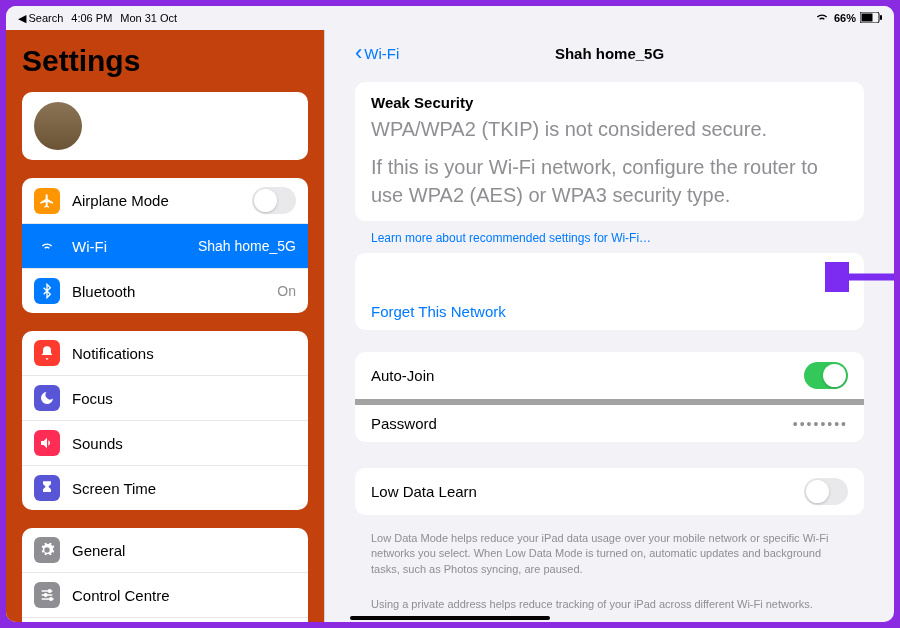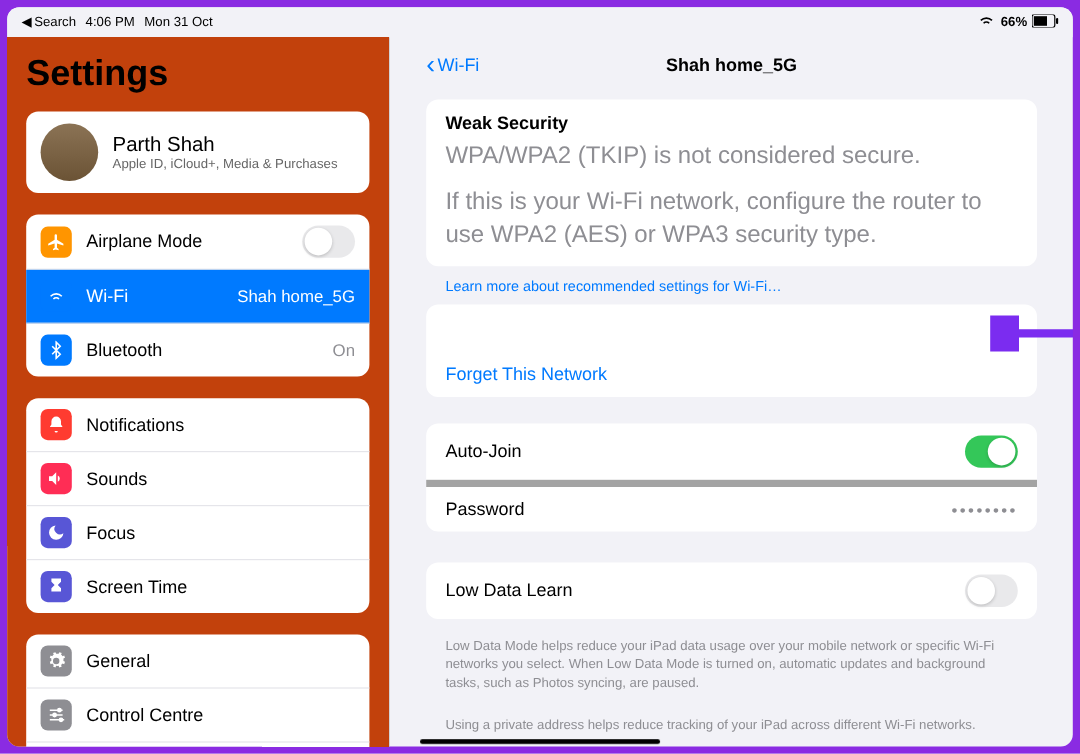--- a/index.html
+++ b/index.html
@@ -88,24 +88,20 @@
     </div>
   </div>
 
   <div class="main">
 
     <div class="sidebar">
       <h1>Settings</h1>
 
       <div class="card profile">
         <div class="avatar"></div>
-        <div class="info">
-          <div class="name">Parth Shah</div>
-          <div class="sub">Apple ID, iCloud+, Media &amp; Purchases</div>
-        </div>
       </div>
 
       <div class="card">
         <div class="row">
           <div class="icon-box ic-airplane">
             <svg class="svgicon" viewBox="0 0 24 24" fill="#fff">
                 <path d="M21 16v-2l-8-5V3.5a1.5 1.5 0 00-3 0V9l-8 5v2l8-2.5V19l-2 1.5V22l3.5-1 3.5 1v-1.5L13 19v-5.5l8 2.5z"></path>
               </svg>
           </div>
           <span class="label">Airplane Mode</span>
@@ -134,34 +130,34 @@
       <div class="card">
         <div class="row">
           <div class="icon-box ic-notif">
             <svg class="svgicon" viewBox="0 0 24 24" fill="#fff">
                 <path d="M12 2a6 6 0 00-6 6v4l-2 3h16l-2-3V8a6 6 0 00-6-6zm0 20a2 2 0 002-2h-4a2 2 0 002 2z"></path>
               </svg>
           </div>
           <span class="label">Notifications</span>
         </div>
         <div class="row">
+          <div class="icon-box ic-focus">
+            <svg class="svgicon" viewBox="0 0 24 24" fill="#fff">
+                <path d="M21 12.8A9 9 0 1111.2 3a7 7 0 009.8 9.8z"></path>
+              </svg>
+          </div>
+          <span class="label">Focus</span>
+        </div>
+        <div class="row">
           <div class="icon-box ic-sounds">
             <svg class="svgicon" viewBox="0 0 24 24" fill="#fff">
                 <path d="M3 9v6h4l5 5V4L7 9H3zm13.5 3a4.5 4.5 0 00-2.5-4v8a4.5 4.5 0 002.5-4z"></path>
               </svg>
           </div>
           <span class="label">Sounds</span>
-        </div>
-        <div class="row">
-          <div class="icon-box ic-focus">
-            <svg class="svgicon" viewBox="0 0 24 24" fill="#fff">
-                <path d="M21 12.8A9 9 0 1111.2 3a7 7 0 009.8 9.8z"></path>
-              </svg>
-          </div>
-          <span class="label">Focus</span>
         </div>
         <div class="row">
           <div class="icon-box ic-screentime">
             <svg class="svgicon" viewBox="0 0 24 24" fill="#fff">
                 <path d="M6 2h12v4l-4 4 4 4v4H6v-4l4-4-4-4V2z"></path>
               </svg>
           </div>
           <span class="label">Screen Time</span>
         </div>
       </div>

